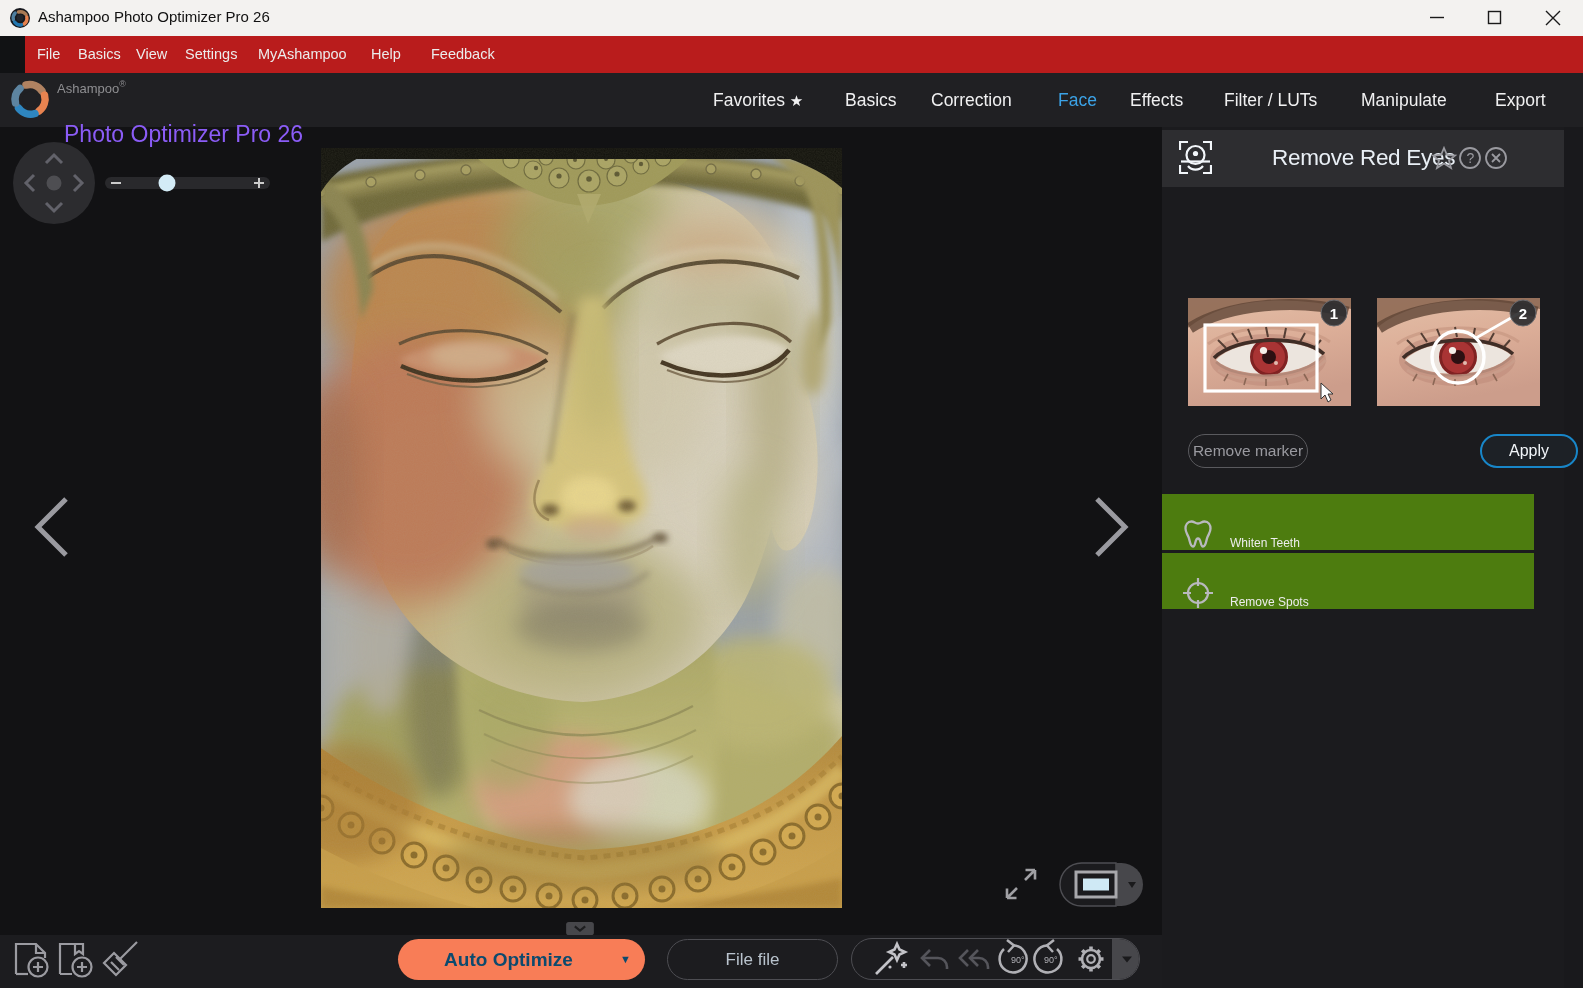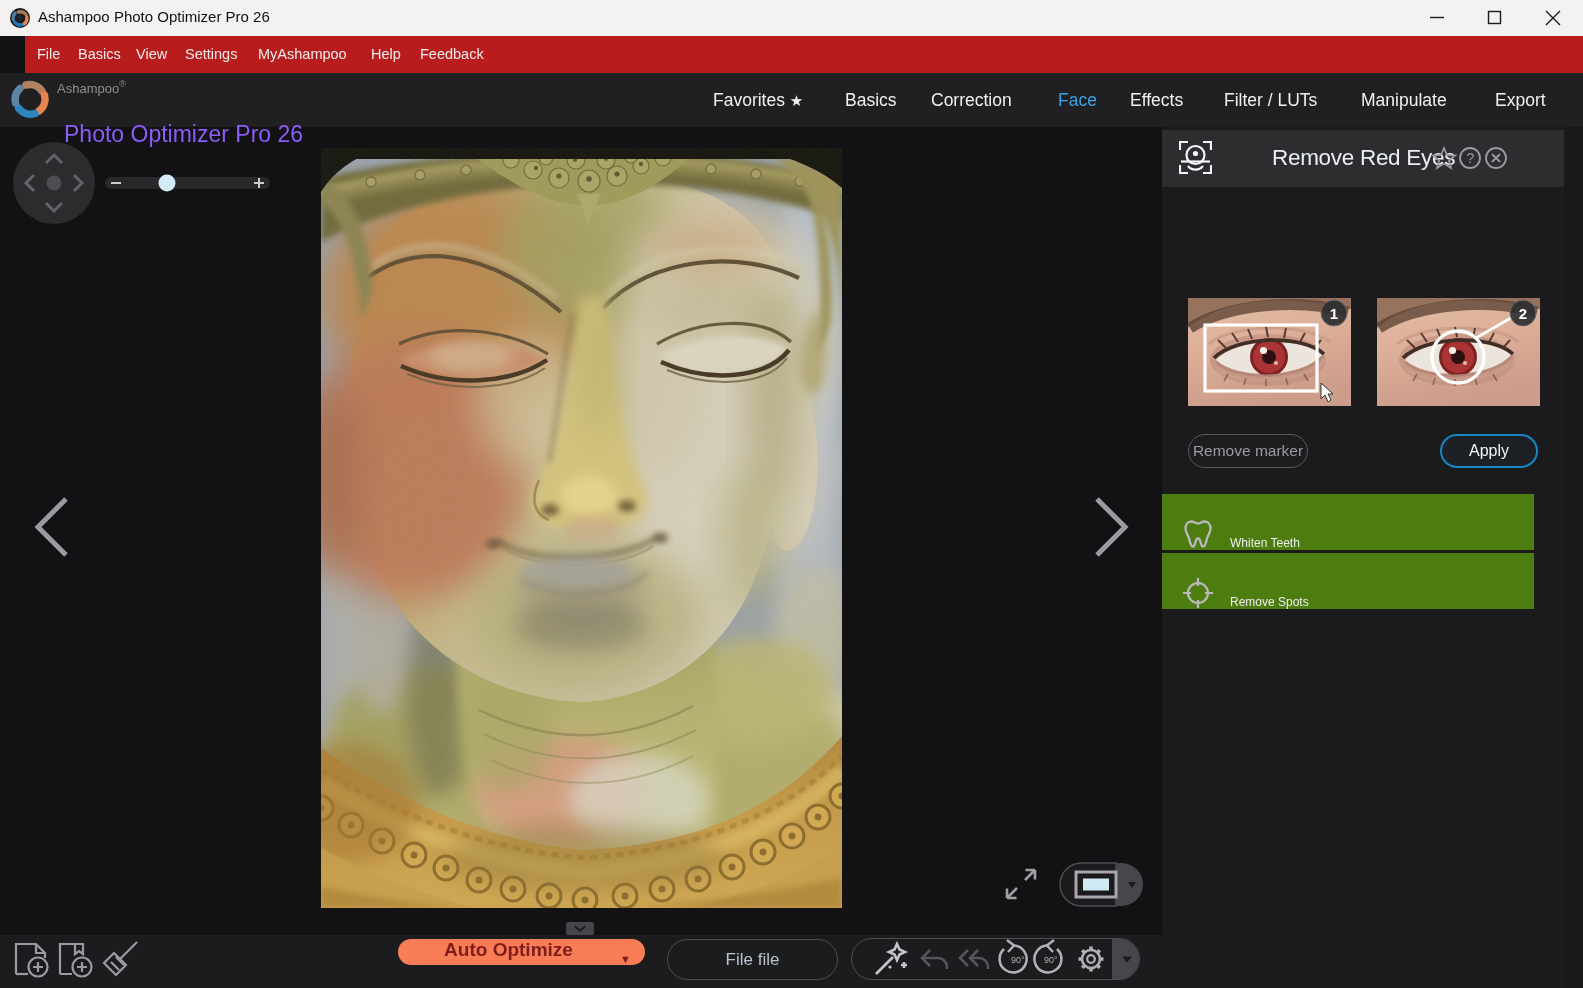--- a/index.html
+++ b/index.html
@@ -27,29 +27,29 @@
 
   
   #panel { left:1162px; top:127px; width:421px; height:861px; background:#1b1b1e; }
   #panelhead { left:1162px; top:130px; width:402px; height:57px; background:#2d2d30; }
   #paneltitle { left:1227px; top:145px; font-size:22.5px; color:#e9eff5; font-weight:normal; letter-spacing:-0.3px;margin-left:45px; }
   #instr { left:1190px; top:207px; width:356px; font-size:15px; line-height:20px; color:#e8e8e8; letter-spacing:-0.1px; }
   .thumb { top:298px; width:163px; height:108px; }
   .btn { position:absolute; top:434px; height:34px; border-radius:17px; font-size:16px;
          display:flex; align-items:center; justify-content:center; }
   #btn-remove { left:1188px; width:120px; border:1px solid #5a5a5e; color:#9a9aa0; background:#1d1d20; font-size:15.5px;text-align:center; }
-  #btn-apply { left:1440px; width:98px; border:2px solid #1886c8; color:#f2f6fa; background:#1d2126; }
+  #btn-apply { left:1480px; width:98px; border:2px solid #1886c8; color:#f2f6fa; background:#1d2126; }
   .row { position:absolute; left:1162px; width:372px; height:56px; background:#4d7c0f;
          display:flex; align-items:flex-end; color:#ededee; font-size:12px; }
   .row .ric { margin-left:20px; margin-right:16px; width:32px; height:32px; }
 
   
   #toolbar { left:0; top:935px; width:1162px; height:53px; background:#1c1c1f; }
-  #autobtn { left:398px; top:939px; width:247px; height:26px; background:#f87d57; border-radius:21px;
-             color:#7f1d1d; font-size:19px; font-weight:bold; display:flex; align-items:flex-start; justify-content:center; }
+  #autobtn { left:398px; top:939px; width:247px; height:41px; background:#f87d57; border-radius:21px;
+             color:#0c4a6e; font-size:19px; font-weight:bold; display:flex; align-items:center; justify-content:center; }
   #savebtn { left:667px; top:939px; width:171px; height:41px; border:1px solid #4d4d52; border-radius:21px;
              color:#b9c3cd; font-size:17px; display:flex; align-items:center; justify-content:center; }
   #toolpill { left:851px; top:938px; width:289px; height:42px; border:1px solid #4d4d52; border-radius:21px; background:#1c1c1f; overflow:hidden; }
 </style>
 </head>
 <body>
 <div id="stage">
   <div class="abs" id="canvas"></div>
   <div class="abs" id="panel"></div>
   <div class="abs" style="left:1564px;top:127px;width:19px;height:861px;background:#19191c"></div>
@@ -74,21 +74,21 @@
     </g>
   </svg>
 
   <div class="abs" id="menubar">
     <span style="left:12px">File</span>
     <span style="left:53px">Basics</span>
     <span style="left:111px">View</span>
     <span style="left:160px">Settings</span>
     <span style="left:233px">MyAshampoo</span>
     <span style="left:346px">Help</span>
-    <span style="left:395px">Feedback</span>
+    <span style="left:406px">Feedback</span>
   </div>
 
   <div class="abs" id="band"></div>
   <svg class="abs" style="left:9px;top:78px" width="42" height="42" viewBox="0 0 42 42">
     <g fill="none" stroke-linecap="round">
       <path d="M17 7 A15 15 0 0 1 33 13" stroke="#b08261" stroke-width="7.5"></path>
       <path d="M35.5 17 A15 15 0 0 1 30 33" stroke="#e88350" stroke-width="7.5"></path>
       <path d="M26 35.5 A15 15 0 0 1 9.5 30" stroke="#2e86c0" stroke-width="7.5"></path>
       <path d="M6.5 25 A15 15 0 0 1 11 10.5" stroke="#5d84a0" stroke-width="7.5"></path>
     </g>

